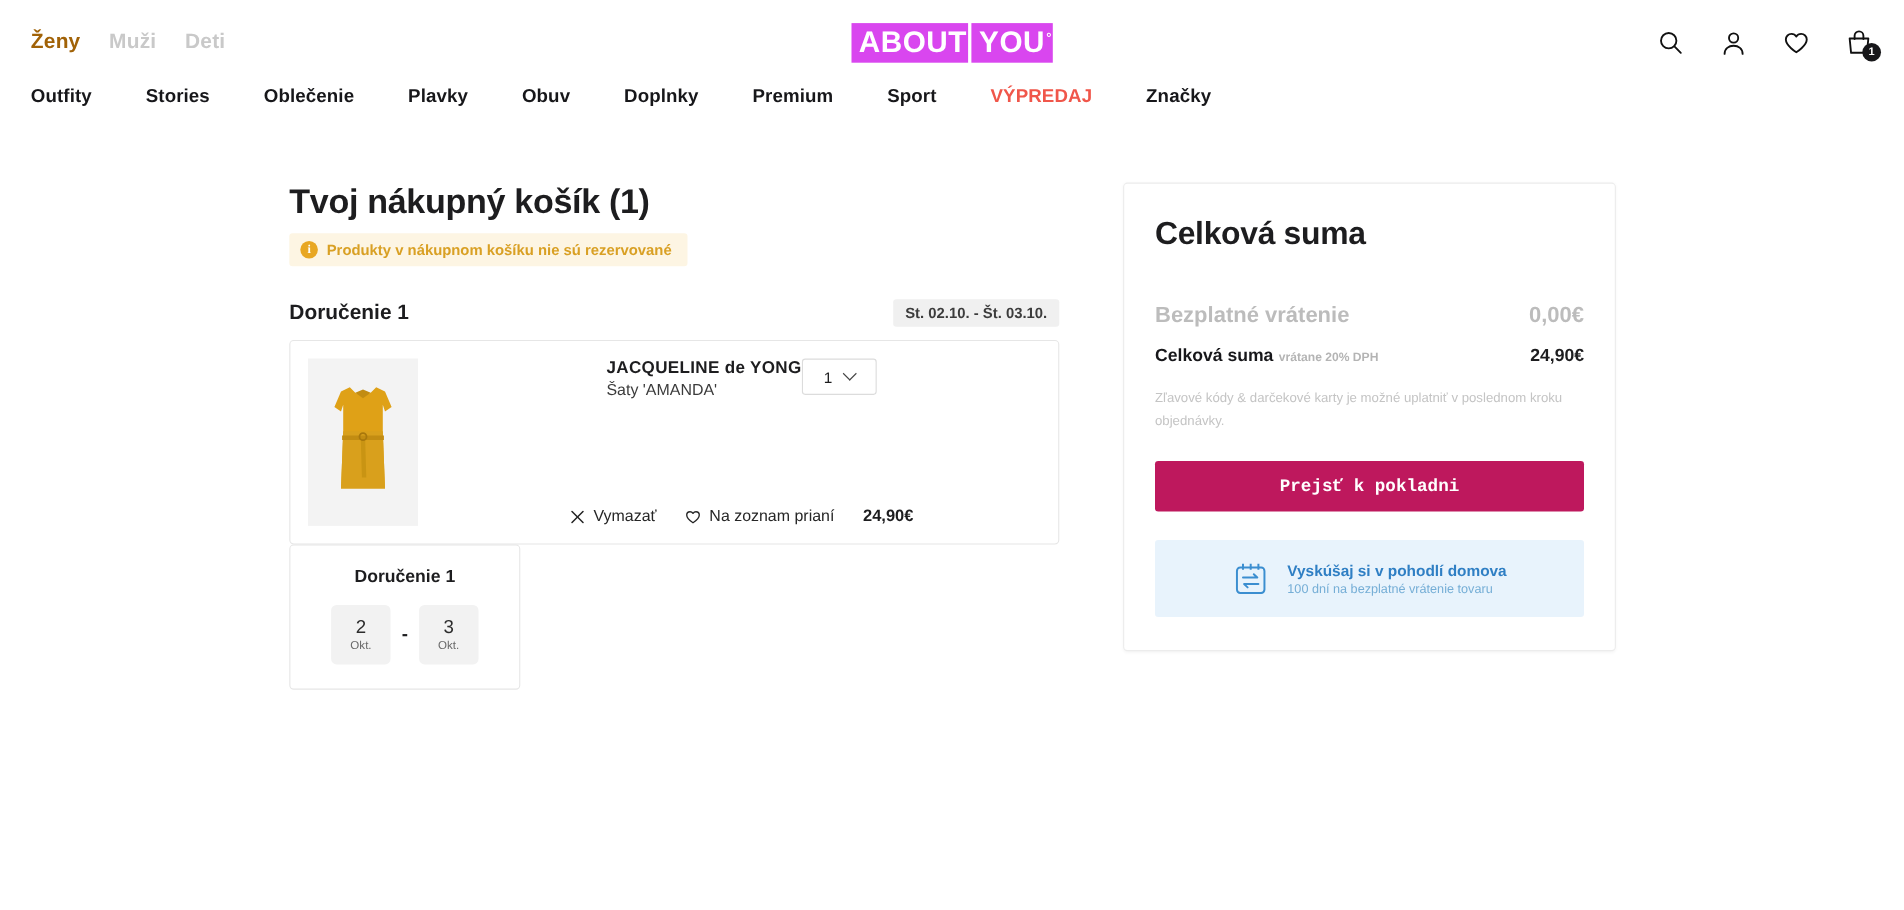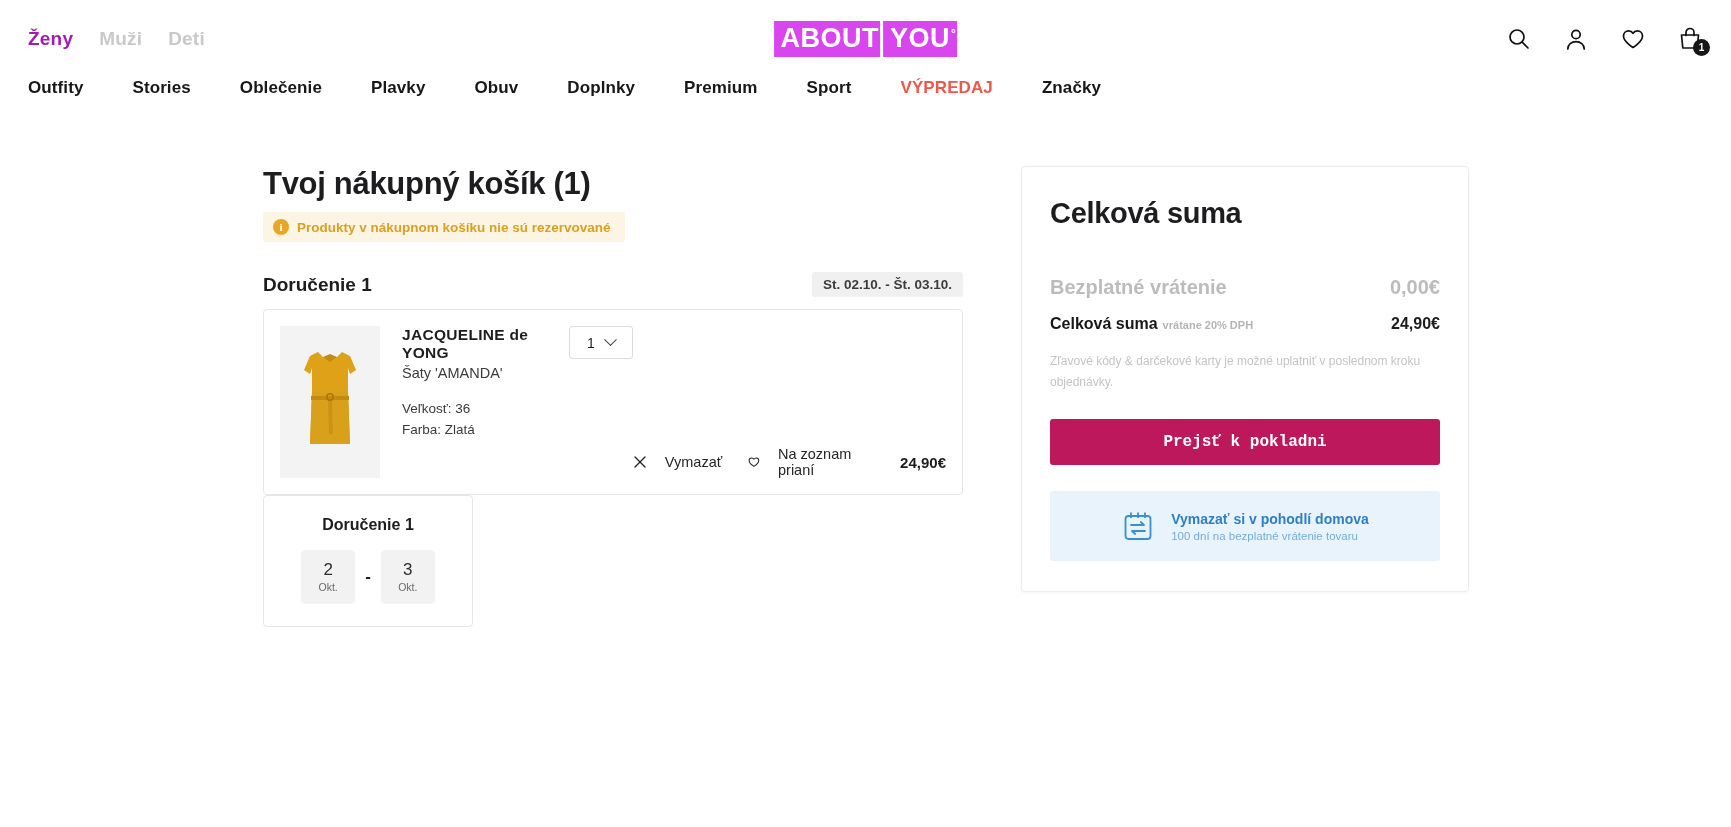--- a/index.html
+++ b/index.html
@@ -21,21 +21,21 @@
     position: relative;
   }
   .gender-nav { display: flex; align-items: center; gap: 26px; }
   .gender-link {
     font-size: 19px;
     font-weight: bold;
     letter-spacing: .2px;
     color: #c9c9c9;
     cursor: pointer;
   }
-  .gender-link.active { color: #a21caf; text-align: center; }
+  .gender-link.active { color: #a16207; text-align: center; }
 
   .logo-wrap {
     position: absolute;
     left: 50%;
     top: 50%;
     transform: translate(-50%, -50%);
     display: flex;
     gap: 3px;
     align-items: stretch;
   }
@@ -154,21 +154,21 @@
   .product-thumb {
     width: 100px;
     height: 152px;
     background: #f3f3f3;
     flex: 0 0 100px;
     position: relative;
     overflow: hidden;
   }
   .product-thumb svg { width: 100%; height: 100%; display: block; }
 
-  .product-main { flex: 1; display: flex; flex-direction: row; }
+  .product-main { flex: 1; display: flex; flex-direction: column; align-items: center; }
   .product-row-top { display: flex; justify-content: space-between; align-items: flex-start; }
   .brand { font-size: 15.5px; font-weight: bold; letter-spacing: .3px; margin-bottom: 3px; }
   .pname { font-size: 14.5px; color: #3b3b3b; }
   .attrs { margin-top: 18px; font-size: 13.5px; color: #3b3b3b; line-height: 1.55; }
 
   .qty-select {
     border: 1px solid #dcdcdc;
     border-radius: 3px;
     width: 68px;
     height: 33px;
@@ -184,21 +184,21 @@
 
   .product-row-bottom {
     margin-top: auto;
     display: flex;
     align-items: center;
     gap: 26px;
   }
   .act {
     display: flex;
     align-items: center;
-    gap: 18px;
+    gap: 8px;
     font-size: 14.5px;
     color: #262626;
     cursor: pointer;
   }
   .act svg { width: 14px; height: 14px; display: block; }
   .item-price { margin-left: auto; font-size: 15px; font-weight: bold; }
 
   .eta-title {
     font-size: 29px;
     font-weight: bold;
@@ -359,24 +359,20 @@
           <circle cx="50" cy="71" r="3.2" fill="none" stroke="#a8770c" stroke-width="1.6"></circle>
           <path d="M43 31 L50 36 L57 31 L50 28 Z" fill="#c28c12"></path>
         </svg>
       </div>
 
       <div class="product-main">
         <div class="product-row-top">
           <div>
             <div class="brand">JACQUELINE de YONG</div>
             <div class="pname">Šaty 'AMANDA'</div>
-            <div class="attrs">
-              <div>Veľkosť: 36</div>
-              <div>Farba: Zlatá</div>
-            </div>
           </div>
           <div class="qty-select">
             <span>1</span>
             <span class="chev"></span>
           </div>
         </div>
 
         <div class="product-row-bottom">
           <span class="act">
             <svg viewBox="0 0 14 14" stroke="#262626" stroke-width="1.4" stroke-linecap="round">
@@ -439,19 +435,19 @@
           <svg viewBox="0 0 34 34" fill="none" stroke="#3b8ed0" stroke-width="1.8">
             <rect x="4.5" y="7" width="25" height="23" rx="3"></rect>
             <line x1="10" y1="3.5" x2="10" y2="9"></line>
             <line x1="17" y1="3.5" x2="17" y2="9"></line>
             <line x1="24" y1="3.5" x2="24" y2="9"></line>
             <path d="M10 16h13l-3.2-3" stroke-linecap="round" stroke-linejoin="round"></path>
             <path d="M24 22H11l3.2 3" stroke-linecap="round" stroke-linejoin="round"></path>
           </svg>
         </span>
         <span>
-          <div class="info-t1">Vymazať si v pohodlí domova</div>
+          <div class="info-t1">Vyskúšaj si v pohodlí domova</div>
           <div class="info-t2">100 dní na bezplatné vrátenie tovaru</div>
         </span>
       </div>
     </div>
   </div>
 </div>
 
 </body></html>

